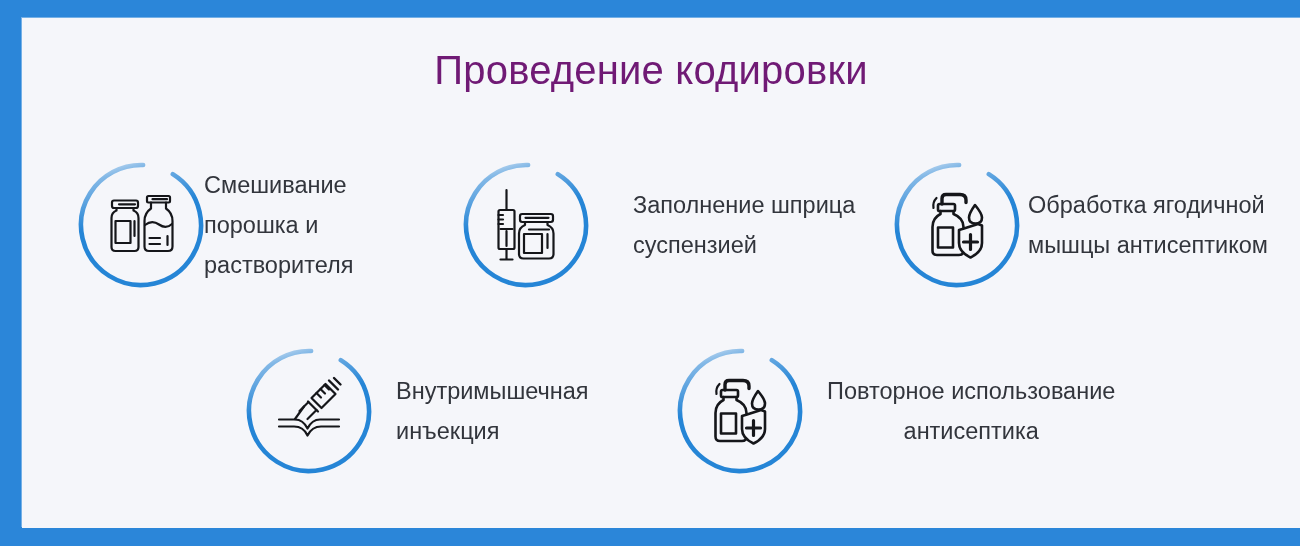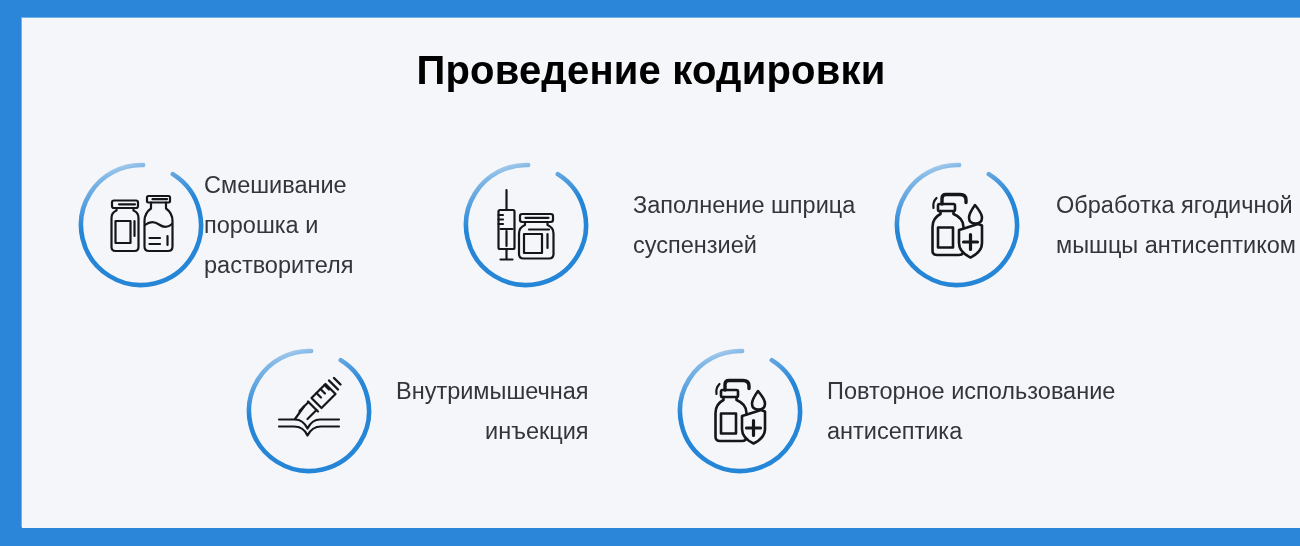--- a/index.html
+++ b/index.html
@@ -33,22 +33,22 @@
   }
 
   
   #title {
     position: absolute;
     left: 0;
     top: 30px;
     width: 1258px;
     text-align: center;
     font-size: 40px;
-    font-weight: bold;
-    color: #000000;
+    font-weight: normal;
+    color: #701a75;
     letter-spacing: 0.2px;
     white-space: nowrap;
   }
 
   
   .item {
     position: absolute;
     display: flex;
     align-items: center;
   }
@@ -84,27 +84,27 @@
   }
 
   
   #item-1 { left: 56px;  top: 144px; }
   #item-1 .label { }
 
   #item-2 { left: 441px; top: 144px; gap: 20px; }
   #item-2 .label { margin-left: 24px; }
 
   #item-3 { left: 872px; top: 144px; }
-  #item-3 .label { margin-left: 36px; }
+  #item-3 .label { margin-left: 8px; }
 
   #item-4 { left: 224px; top: 330px; }
-  #item-4 .label { margin-left: 24px; text-align: right; }
+  #item-4 .label { margin-left: 24px; }
 
   #item-5 { left: 655px; top: 330px; }
-  #item-5 .label { margin-left: 24px; }
+  #item-5 .label { margin-left: 24px; text-align: center; }
 </style>
 </head>
 <body>
 
 <div id="infographic">
   <div id="panel">
 
     <div id="title">Проведение кодировки</div>
 
     <div class="item" id="item-1">

